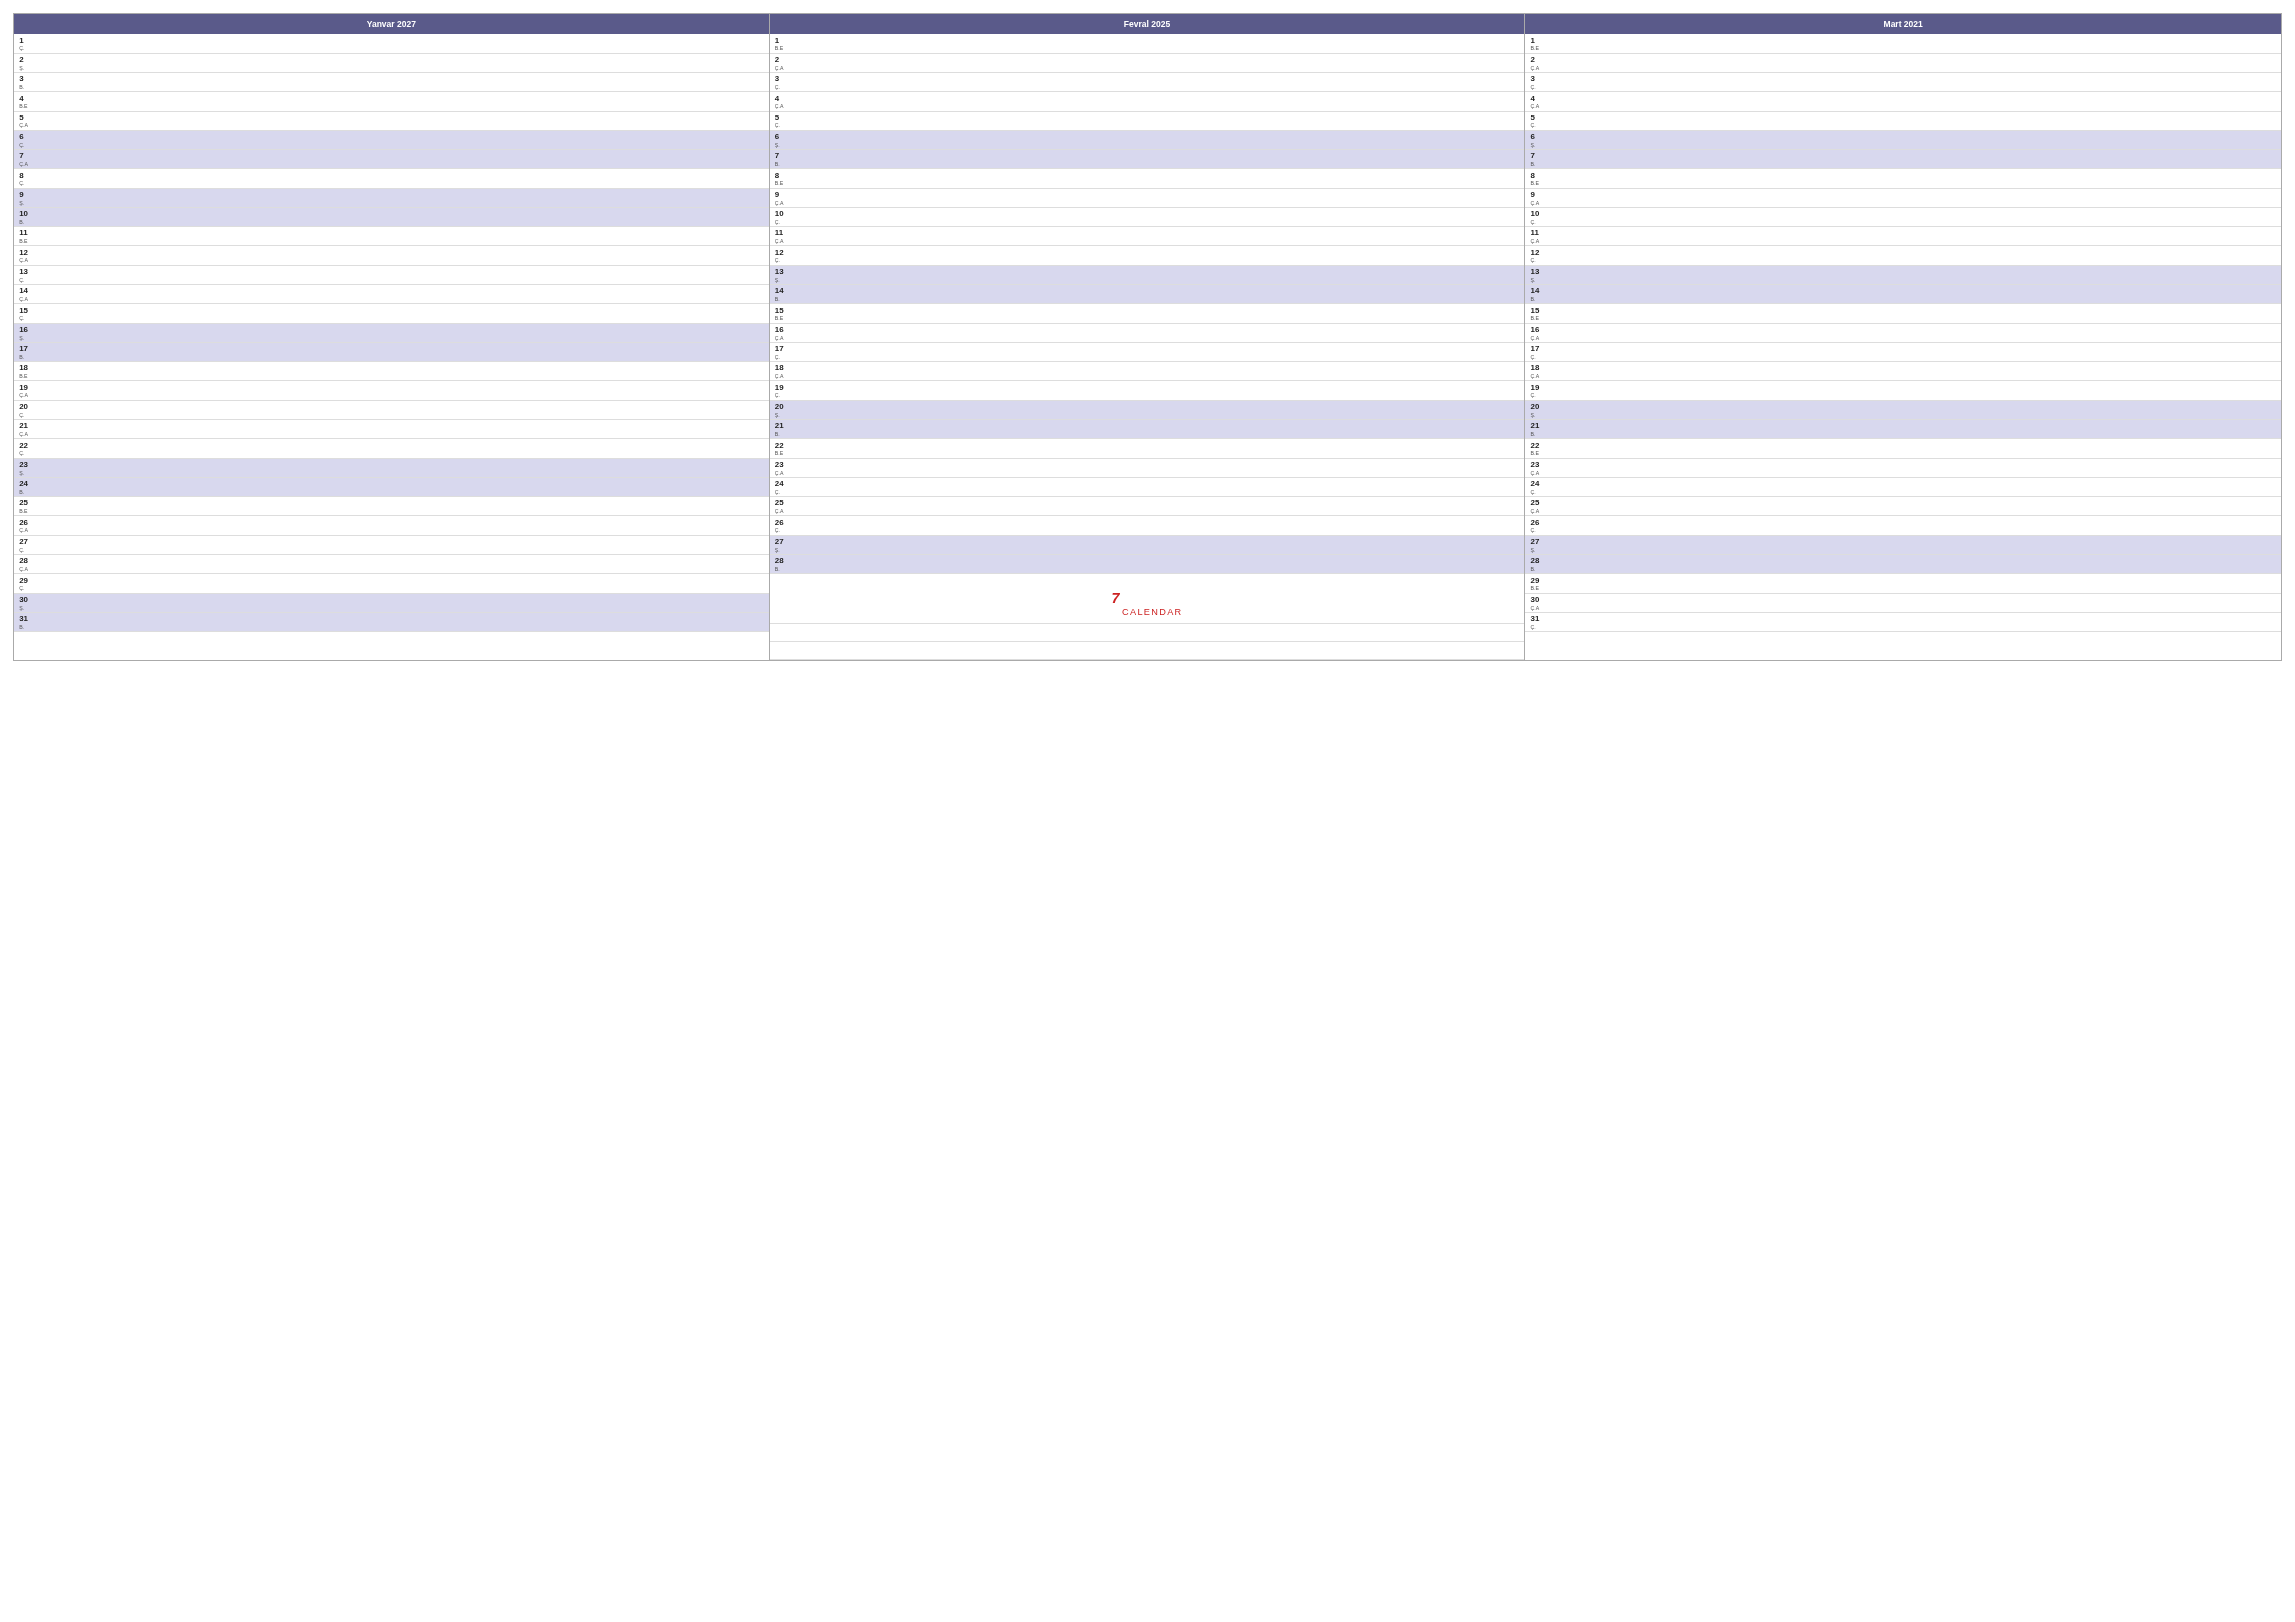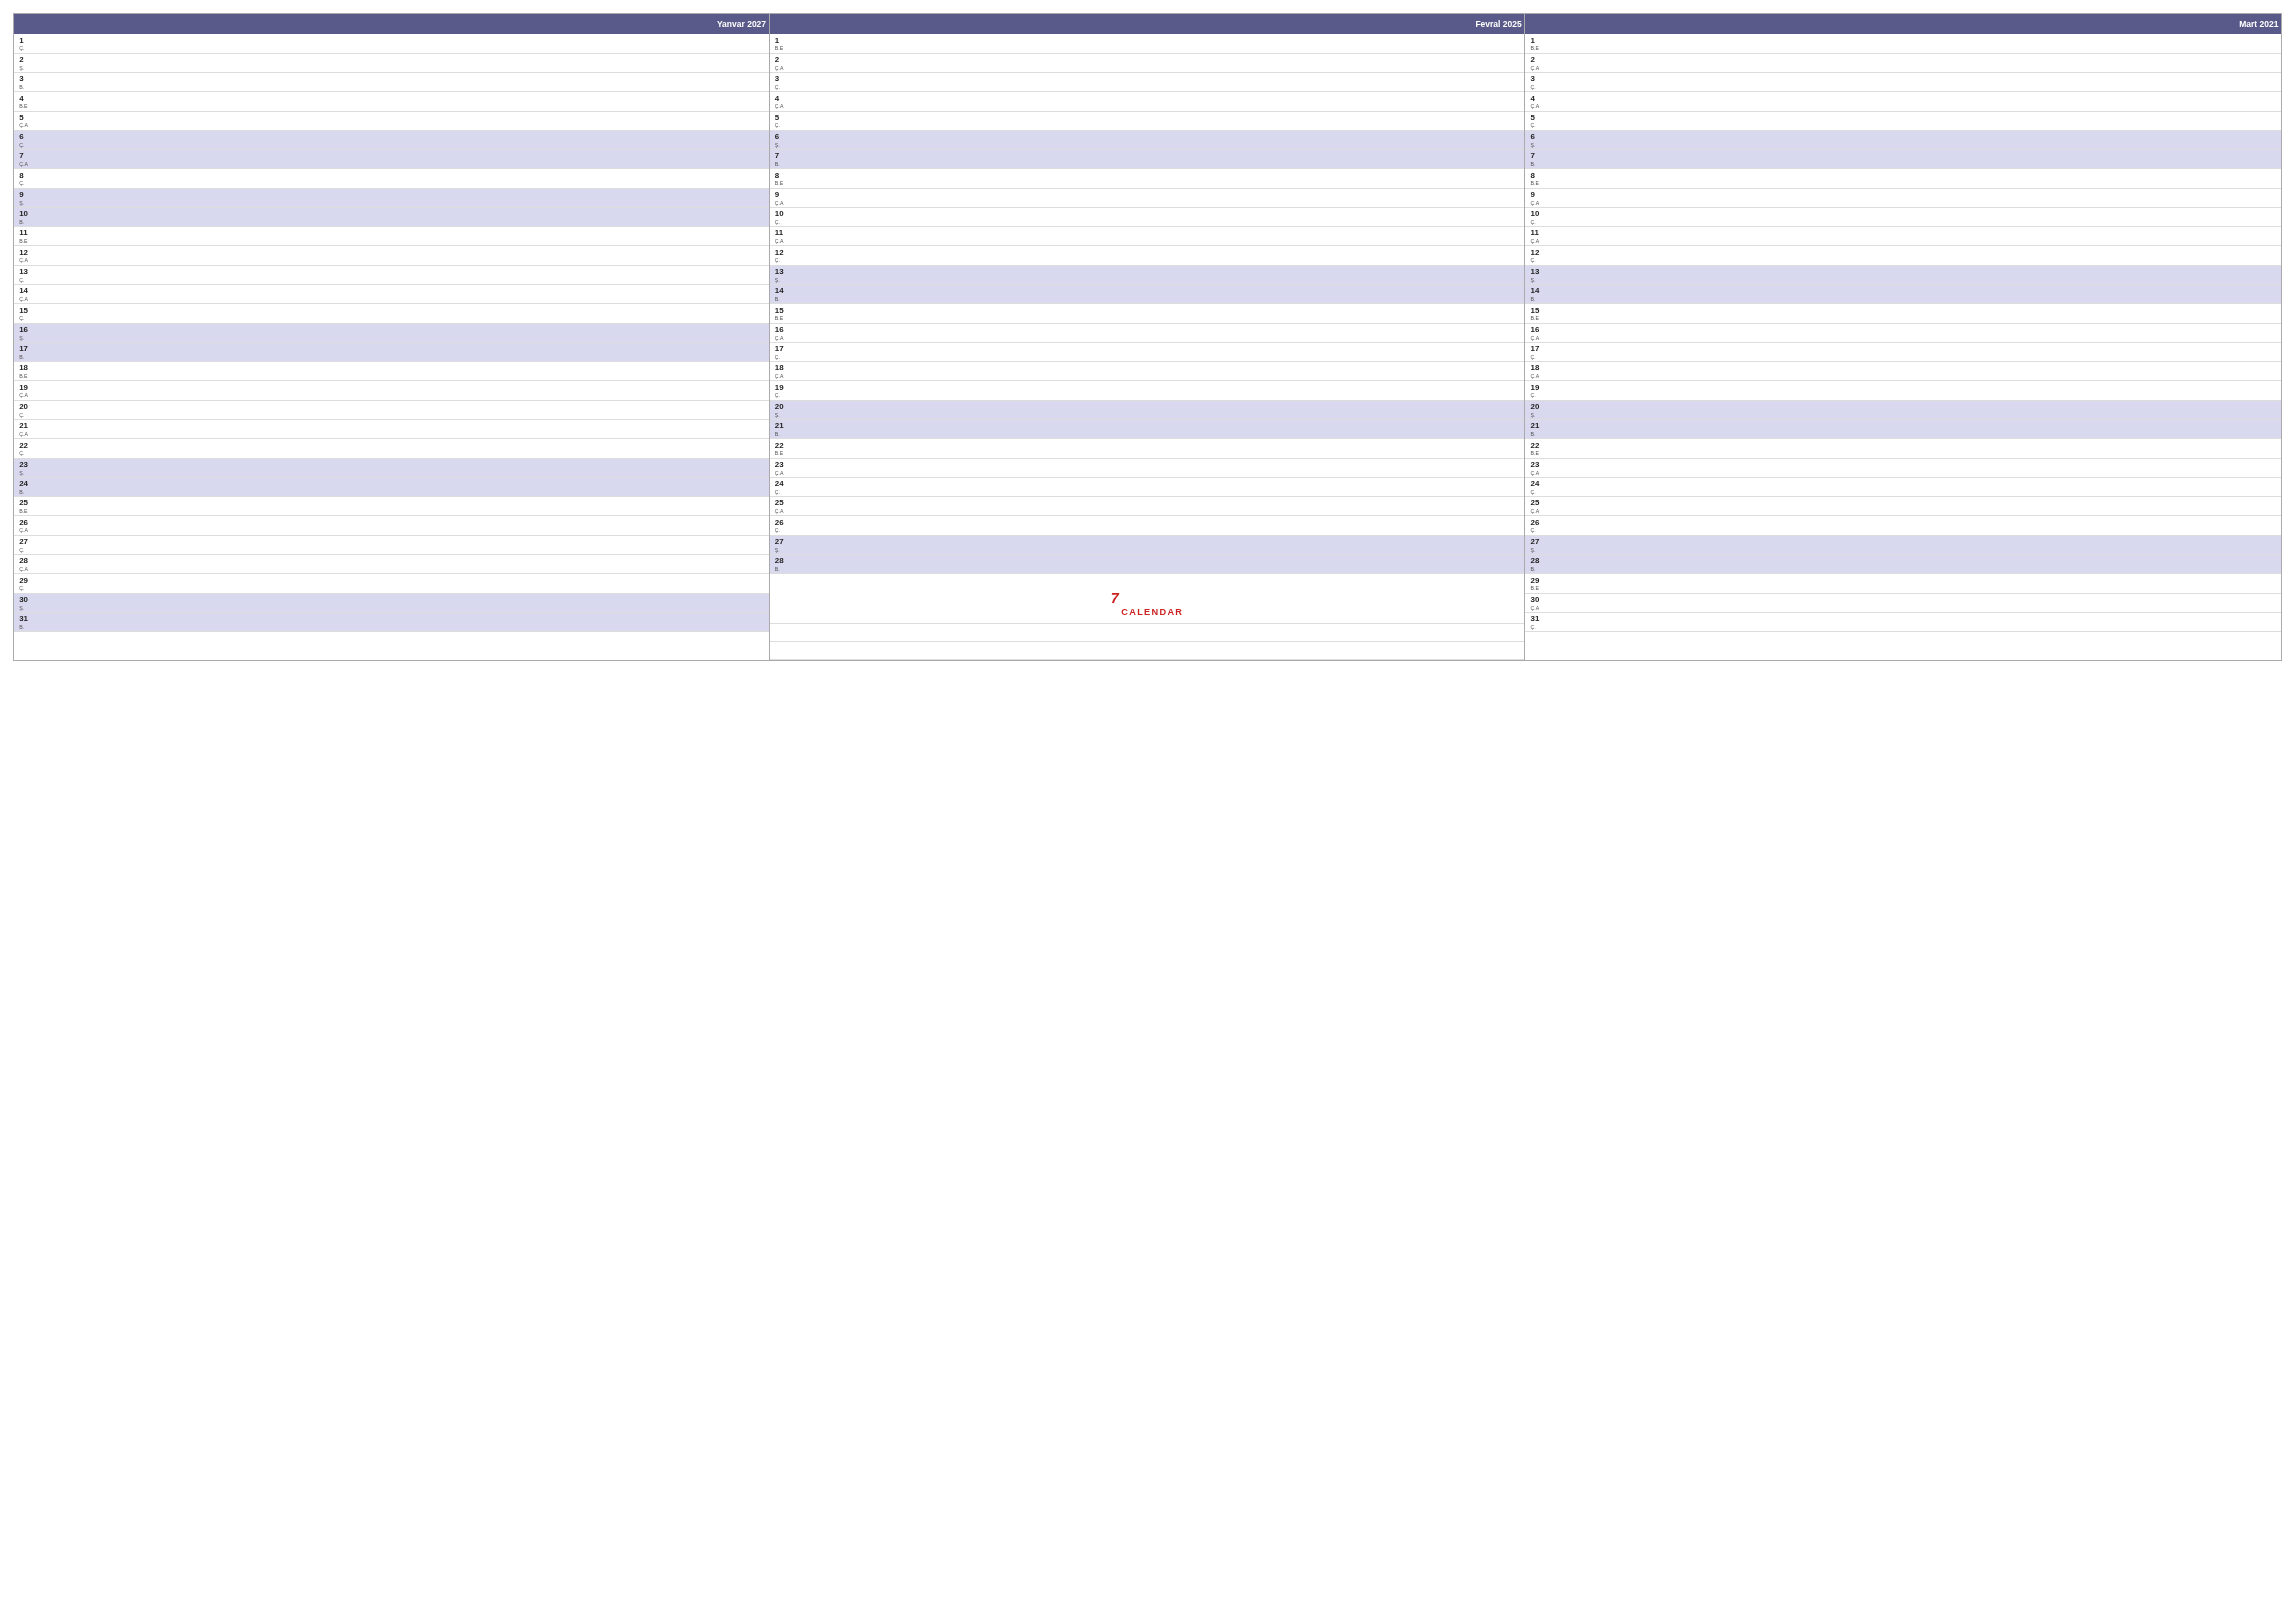--- a/index.html
+++ b/index.html
@@ -22,21 +22,21 @@
     }
 
     .calendar-header {
       display: grid;
       grid-template-columns: 1fr 1fr 1fr;
     }
 
     .month-header {
       background: #5a5a8a;
       color: #ffffff;
-      text-align: right;
+      text-align: center;
       padding: 5.2px 2.6px;
       font-size: 8.5px;
       font-weight: bold;
       border-right: 0.7px solid #aaa;
     }
 
     .month-header:last-child {
       border-right: none;
     }
 
@@ -87,21 +87,21 @@
       display: flex;
       align-items: center;
       justify-content: center;
       padding: 5.2px;
       min-height: 18.3px;
       border-bottom: 0.7px solid #ddd;
     }
 
     .logo-text {
       font-size: 9.2px;
-      font-weight: bold;
+      font-weight: normal;
       color: #cc2222;
       letter-spacing: 1.3px;
       margin-top: 28px;
     }
 
     .logo-number {
       font-size: 14.4px;
       font-weight: bold;
       color: #cc2222;
       margin-right: 2.6px;

